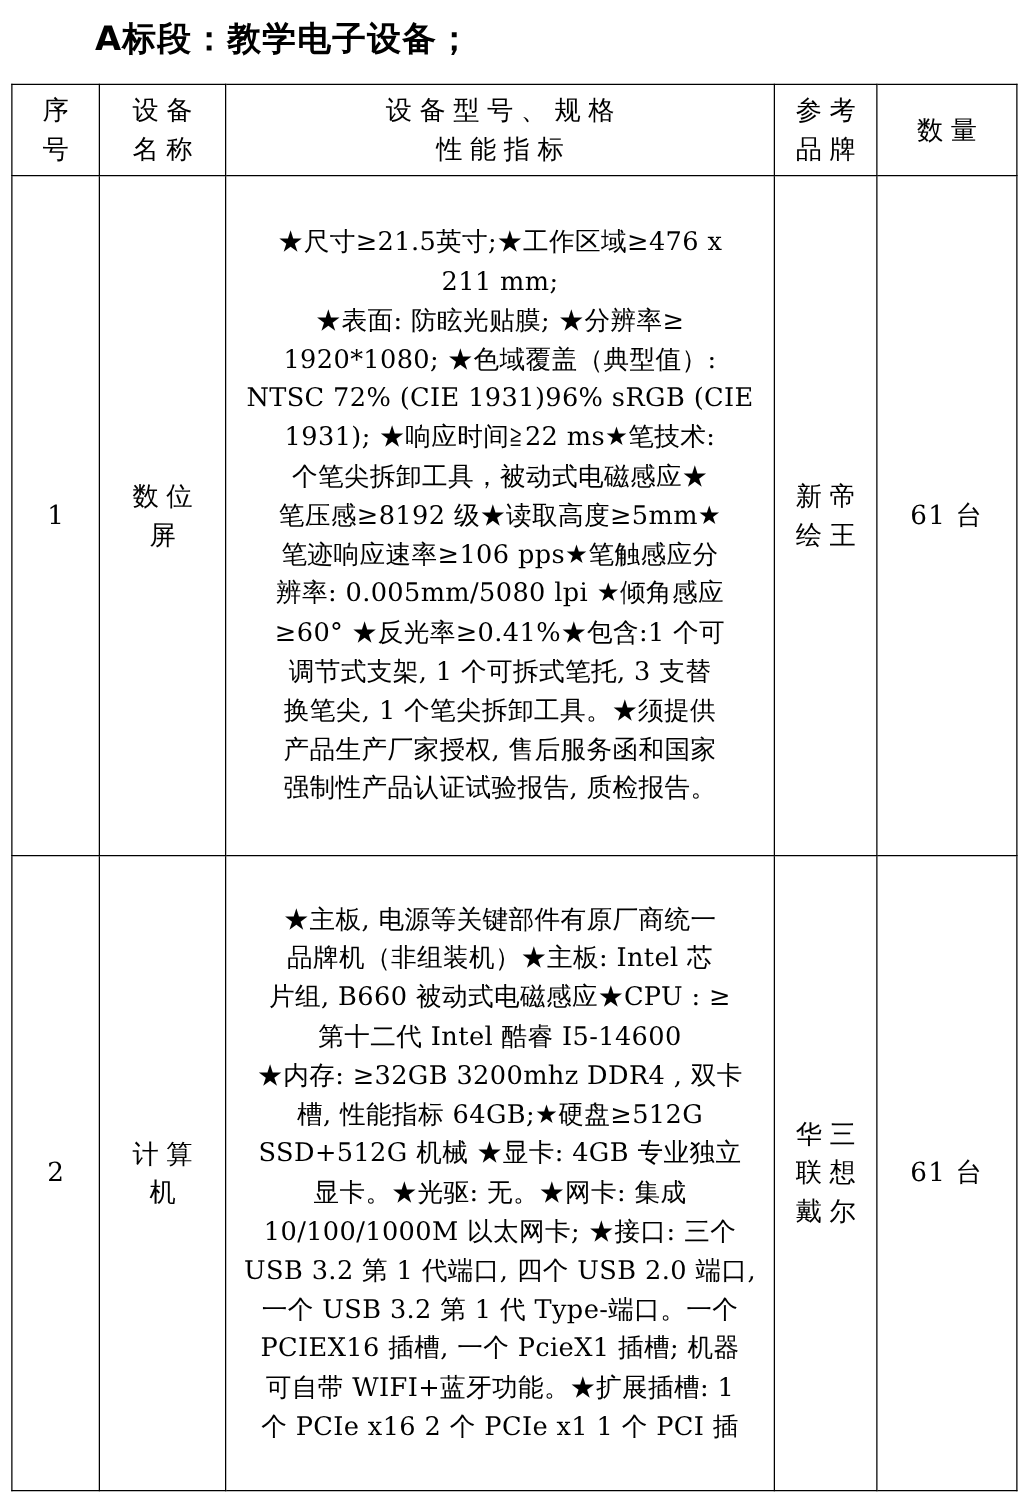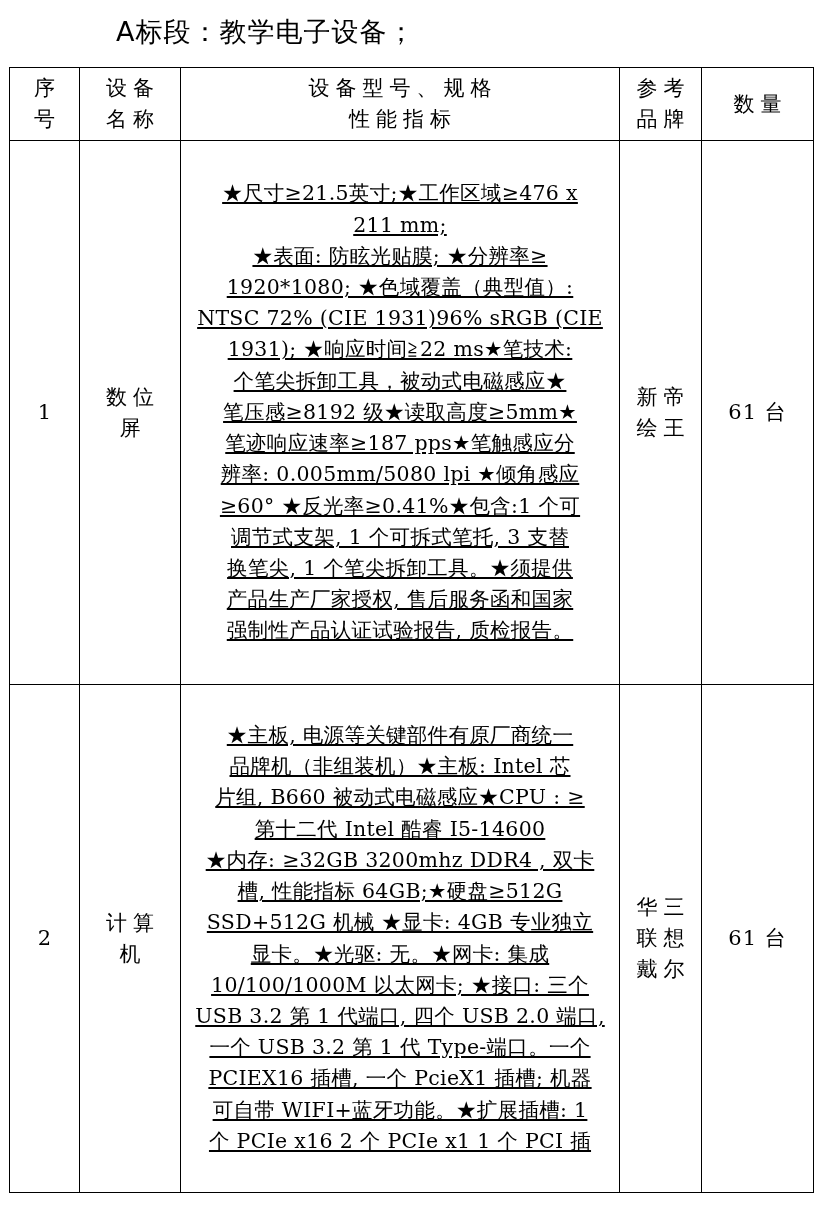--- a/index.html
+++ b/index.html
@@ -1,27 +1,27 @@
 <!DOCTYPE html>
 <html><head>
 <meta charset="utf-8">
 <style>
   html, body { margin: 0; padding: 0; background: #ffffff; }
   body { width: 823px; height: 1208px; position: relative; overflow: hidden;
          font-family: "DejaVu Serif", "Liberation Serif", serif; color: #000; }
-  .title { position: absolute; left: 76px; top: 12px; font-size: 27px; font-weight: normal;
-           font-family: "DejaVu Sans", "Liberation Sans", sans-serif; letter-spacing: 1px; line-height: 40px; margin-left: 40px; }
+  .title { position: absolute; left: 76px; top: 12px; font-size: 27px; font-weight: bold;
+           font-family: "DejaVu Sans", "Liberation Sans", sans-serif; letter-spacing: 1px; line-height: 40px; }
   table.spec { position: absolute; left: 9px; top: 67px; border-collapse: collapse;
                table-layout: fixed; width: 804px; }
   table.spec td, table.spec th { border: 1.5px solid #000; padding: 0; vertical-align: middle;
                text-align: center; font-weight: normal; font-size: 21px; line-height: 31px; }
   .c1 { width: 70px; } .c2 { width: 101px; } .c3 { width: 439px; } .c4 { width: 82px; } .c5 { width: 112px; }
   .hdr { height: 73px; }
   .stack span { display: block; letter-spacing: 6px; padding-left: 6px; }
-  td.spec-text { text-align: left; vertical-align: top; padding: 2px 10px 0 12px; text-decoration: underline; }
+  td.spec-text { text-align: left; vertical-align: top; padding: 2px 10px 0 12px; }
   .spec-line { display: block; white-space: nowrap; font-size: 20.5px; line-height: 31.2px; letter-spacing: 0.3px; }
   .row1 { height: 544px; }
   .row2 { height: 508px; }
   .qty { letter-spacing: 1px; }
 </style>
 </head>
 <body>
 
 <div class="title">A标段：教学电子设备；</div>
 
@@ -64,21 +64,21 @@
     </td>
     <td class="spec-text">
       <span class="spec-line">★尺寸≥21.5英寸;★工作区域≥476 x</span>
       <span class="spec-line">211 mm;</span>
       <span class="spec-line">★表面: 防眩光贴膜; ★分辨率≥</span>
       <span class="spec-line">1920*1080; ★色域覆盖（典型值）:</span>
       <span class="spec-line">NTSC 72% (CIE 1931)96% sRGB (CIE</span>
       <span class="spec-line">1931); ★响应时间≧22 ms★笔技术:</span>
       <span class="spec-line">个笔尖拆卸工具，被动式电磁感应★</span>
       <span class="spec-line">笔压感≥8192 级★读取高度≥5mm★</span>
-      <span class="spec-line">笔迹响应速率≥187 pps★笔触感应分</span>
+      <span class="spec-line">笔迹响应速率≥106 pps★笔触感应分</span>
       <span class="spec-line">辨率: 0.005mm/5080 lpi ★倾角感应</span>
       <span class="spec-line">≥60° ★反光率≥0.41%★包含:1 个可</span>
       <span class="spec-line">调节式支架, 1 个可拆式笔托, 3 支替</span>
       <span class="spec-line">换笔尖, 1 个笔尖拆卸工具。★须提供</span>
       <span class="spec-line">产品生产厂家授权, 售后服务函和国家</span>
       <span class="spec-line">强制性产品认证试验报告, 质检报告。</span>
     </td>
     <td class="stack">
       <span>新帝</span>
       <span>绘王</span>

